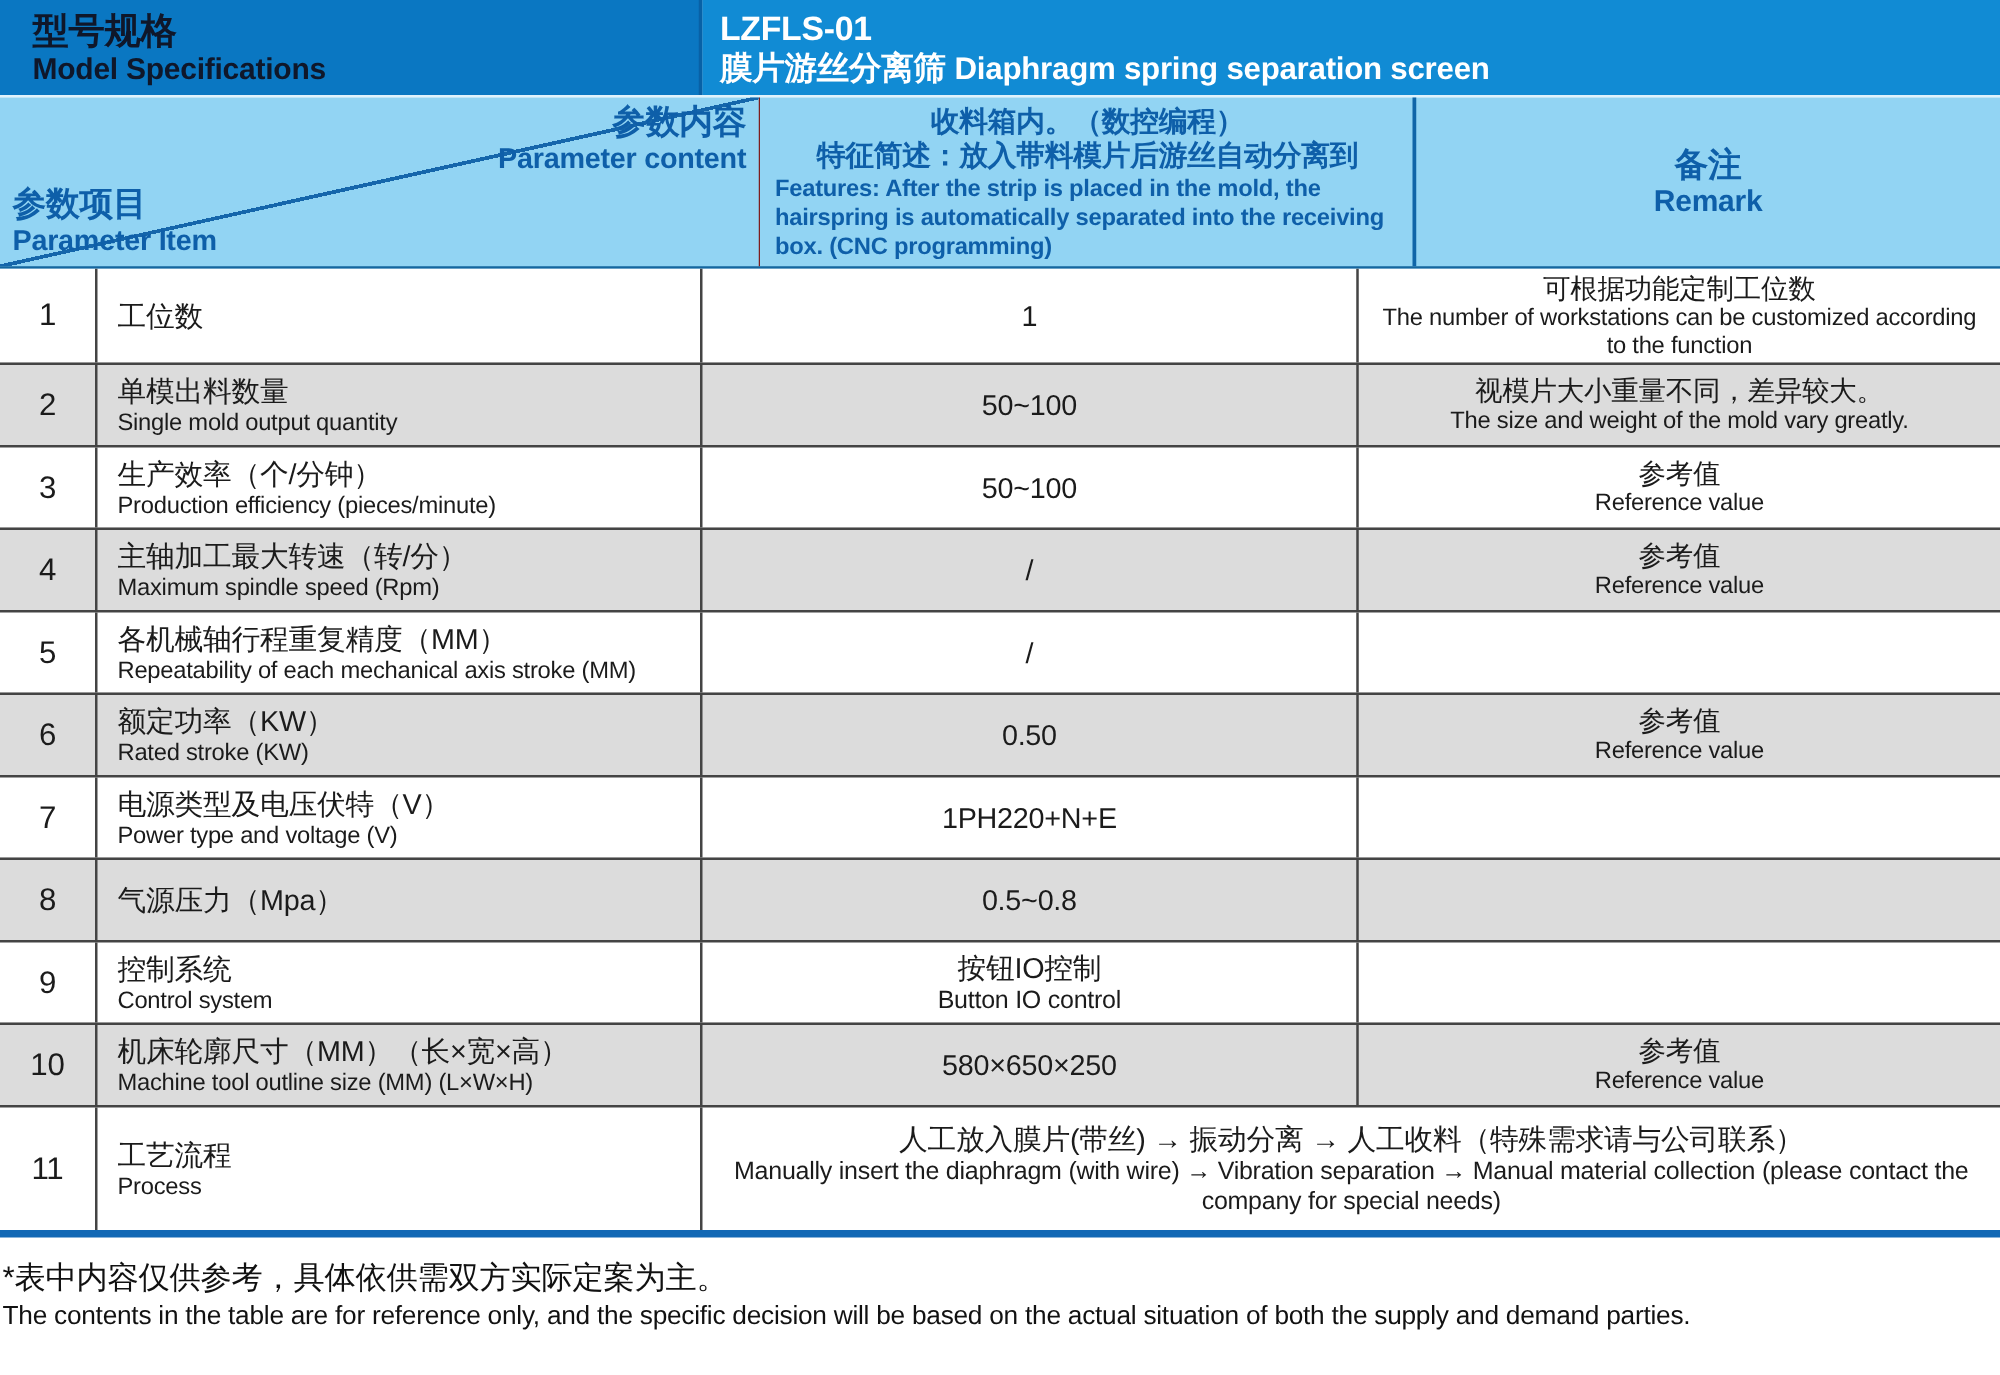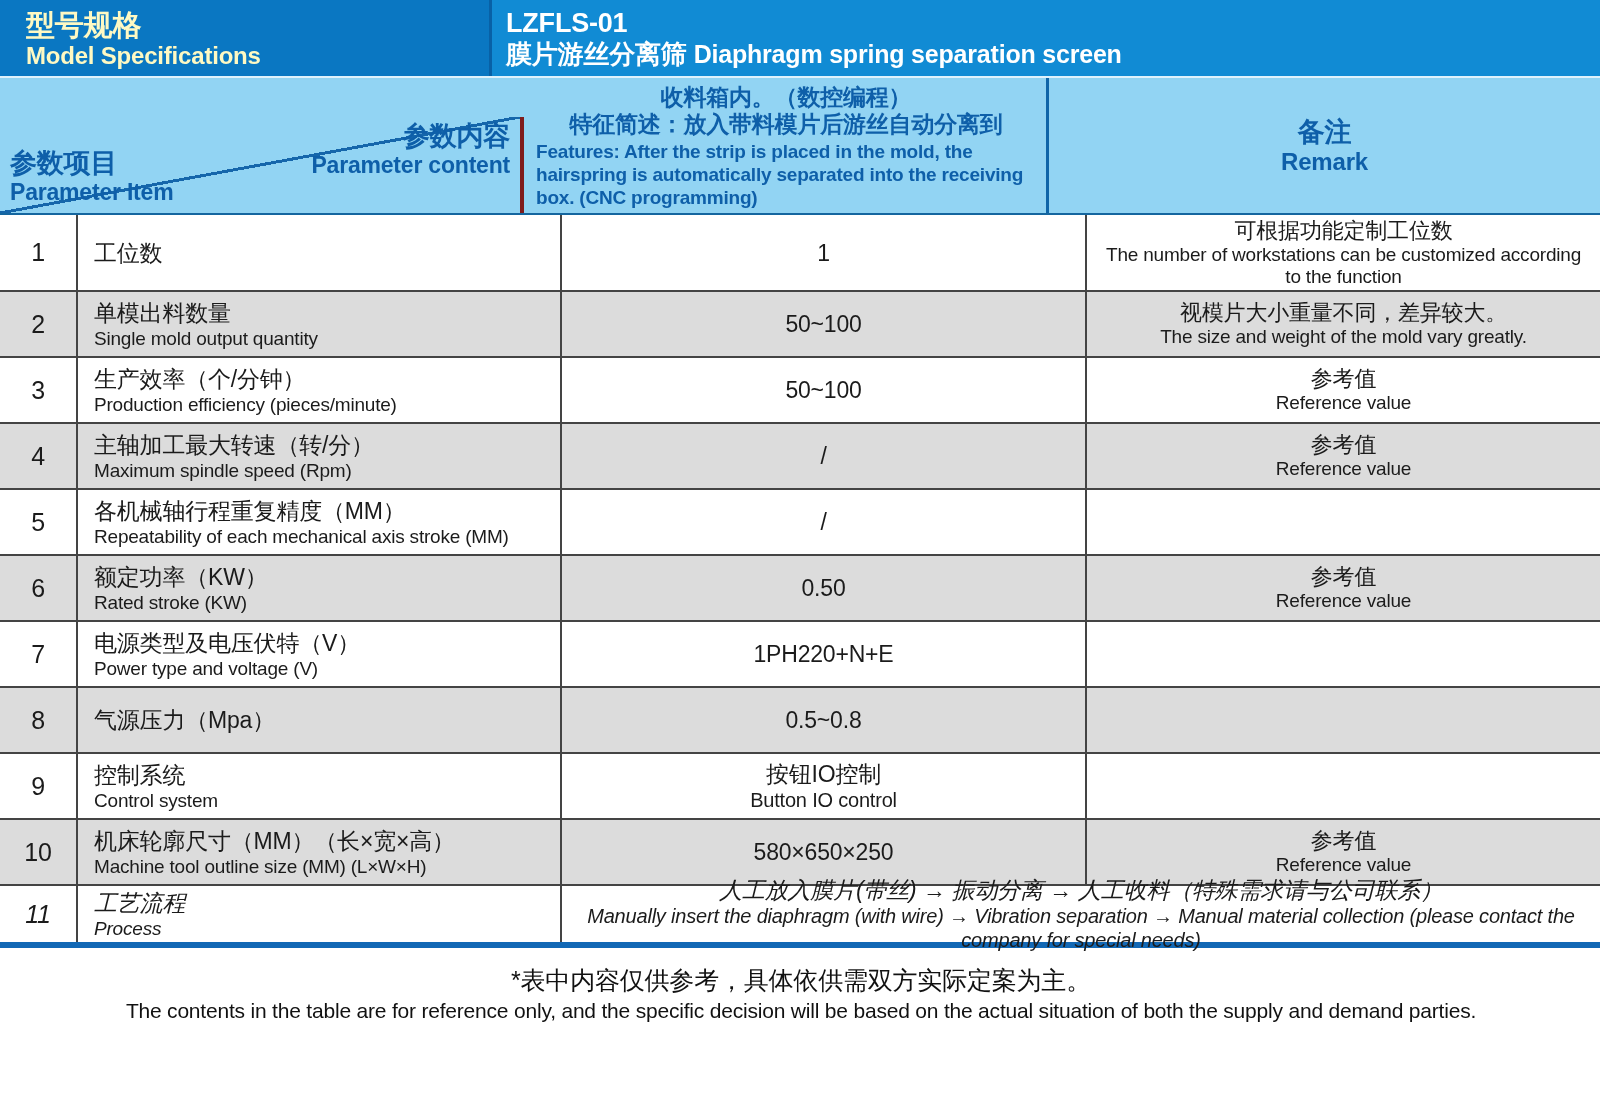--- a/index.html
+++ b/index.html
@@ -2,69 +2,69 @@
 <html><head>
 <meta charset="utf-8">
 <style>
   * { margin:0; padding:0; box-sizing:border-box; }
   html,body { background:#ffffff; }
   body { font-family:"Liberation Sans","DejaVu Sans",sans-serif; color:#1b1b1b; }
   .page { position:relative; width:1600px; height:1100px; background:#ffffff; overflow:hidden; letter-spacing:-0.2px; }
 
   
   .hdr { display:flex; height:78px; border-bottom:2px solid #dff2fc; }
-  .hdr-left { width:492px; background:#0A77C2; color:#fef9c3; padding:8px 0 0 26px; border-right:3px solid #0861A6; }
+  .hdr-left { width:562px; background:#0A77C2; color:#0f172a; padding:8px 0 0 26px; border-right:3px solid #0861A6; }
   .hdr-left .t-zh { font-size:29px; font-weight:bold; line-height:34px; }
   .hdr-left .t-en { font-size:24px; font-weight:bold; line-height:28px; }
   .hdr-right { flex:1; background:#118BD4; color:#fff; padding:7px 0 0 14px; }
   .hdr-right .t-model { font-size:27px; font-weight:bold; line-height:32px; }
   .hdr-right .t-prod { font-size:26px; font-weight:bold; line-height:30px; }
   .hdr-right .t-prod .en { font-size:25px; }
 
   
   .subhdr { display:flex; height:137px; background:#92D4F3; color:#0E5FA9; border-bottom:2px solid #14669F; }
-  .sub-corner { position:relative; width:524px; border-right:4px solid #7f1d1d;margin-top:39px; }
+  .sub-corner { position:relative; width:608px; border-right:1px solid #7f1d1d; }
   .diag { position:absolute; inset:0;
           background:linear-gradient(to bottom right, transparent calc(50% - 1.5px), #1566AB calc(50% - 1.5px), #1566AB calc(50% + 1.5px), transparent calc(50% + 1.5px)); }
   .corner-top { position:absolute; top:4px; right:10px; text-align:right; }
   .corner-top .zh { font-size:27px; font-weight:bold; line-height:31px; }
   .corner-top .en { font-size:23px; font-weight:bold; line-height:26px; }
   .corner-bottom { position:absolute; left:10px; bottom:8px; text-align:left; }
   .corner-bottom .zh { font-size:27px; font-weight:bold; line-height:31px; }
   .corner-bottom .en { font-size:23px; font-weight:bold; line-height:26px; }
   .sub-feat { width:525px; border-right:3px solid #0F65A8; padding:6px 10px 0 12px; }
   .sub-feat .fzh { font-size:23px; font-weight:bold; line-height:27px; text-align:center; }
   .sub-feat .fen { font-size:19px; font-weight:bold; line-height:23px; text-align:left; margin-top:2px; }
   .sub-remark { flex:1; display:flex; flex-direction:column; align-items:center; justify-content:center;text-align:center; }
   .sub-remark .zh { font-size:27px; font-weight:bold; line-height:32px; }
   .sub-remark .en { font-size:24px; font-weight:bold; line-height:28px; }
 
   
   .trow { display:flex; height:66px; background:#ffffff; }
   .trow + .trow { border-top:2px solid #444444; }
   .trow.alt { background:#DCDCDC; }
   .trow.h1 { height:75px; }
-  .trow.h11 { height:58px;font-style:italic; }
+  .trow.h11 { height:100px; }
   .c-no { width:78px; border-right:2px solid #444444; display:flex; align-items:center; justify-content:center;
           font-size:25px; }
   .c-item { width:484px; border-right:2px solid #444444; display:flex; flex-direction:column; justify-content:center;
             padding-left:16px; }
   .c-item .zh { font-size:23px; line-height:28px; }
   .c-item .en { font-size:19px; line-height:23px; }
   .c-val { width:525px; border-right:2px solid #444444; display:flex; flex-direction:column; align-items:center; justify-content:center; text-align:center; }
   .c-val .v-main { font-size:23px; line-height:28px; }
   .c-val .v-sub { font-size:20px; line-height:24px; }
   .c-val.merged { flex:1; border-right:none; padding:0 14px; }
   .c-rem { flex:1; display:flex; flex-direction:column; align-items:center; justify-content:center; text-align:center; padding:0 10px; }
   .c-rem .zh { font-size:22px; line-height:26px; }
   .c-rem .en { font-size:19px; line-height:22px; }
 
   .bluebar { height:6px; background:#1268B5; }
 
-  .footer { margin:16px 0 18px 2px;text-align:center; }
+  .footer { margin:16px 0 18px 2px; }
   .footer .fzh { font-size:25px; line-height:32px; color:#111; }
   .footer .fen { font-size:21px; line-height:30px; color:#111; }
 </style>
 </head>
 <body>
 
 <div class="page">
 
   <div class="hdr">
     <div class="hdr-left">

